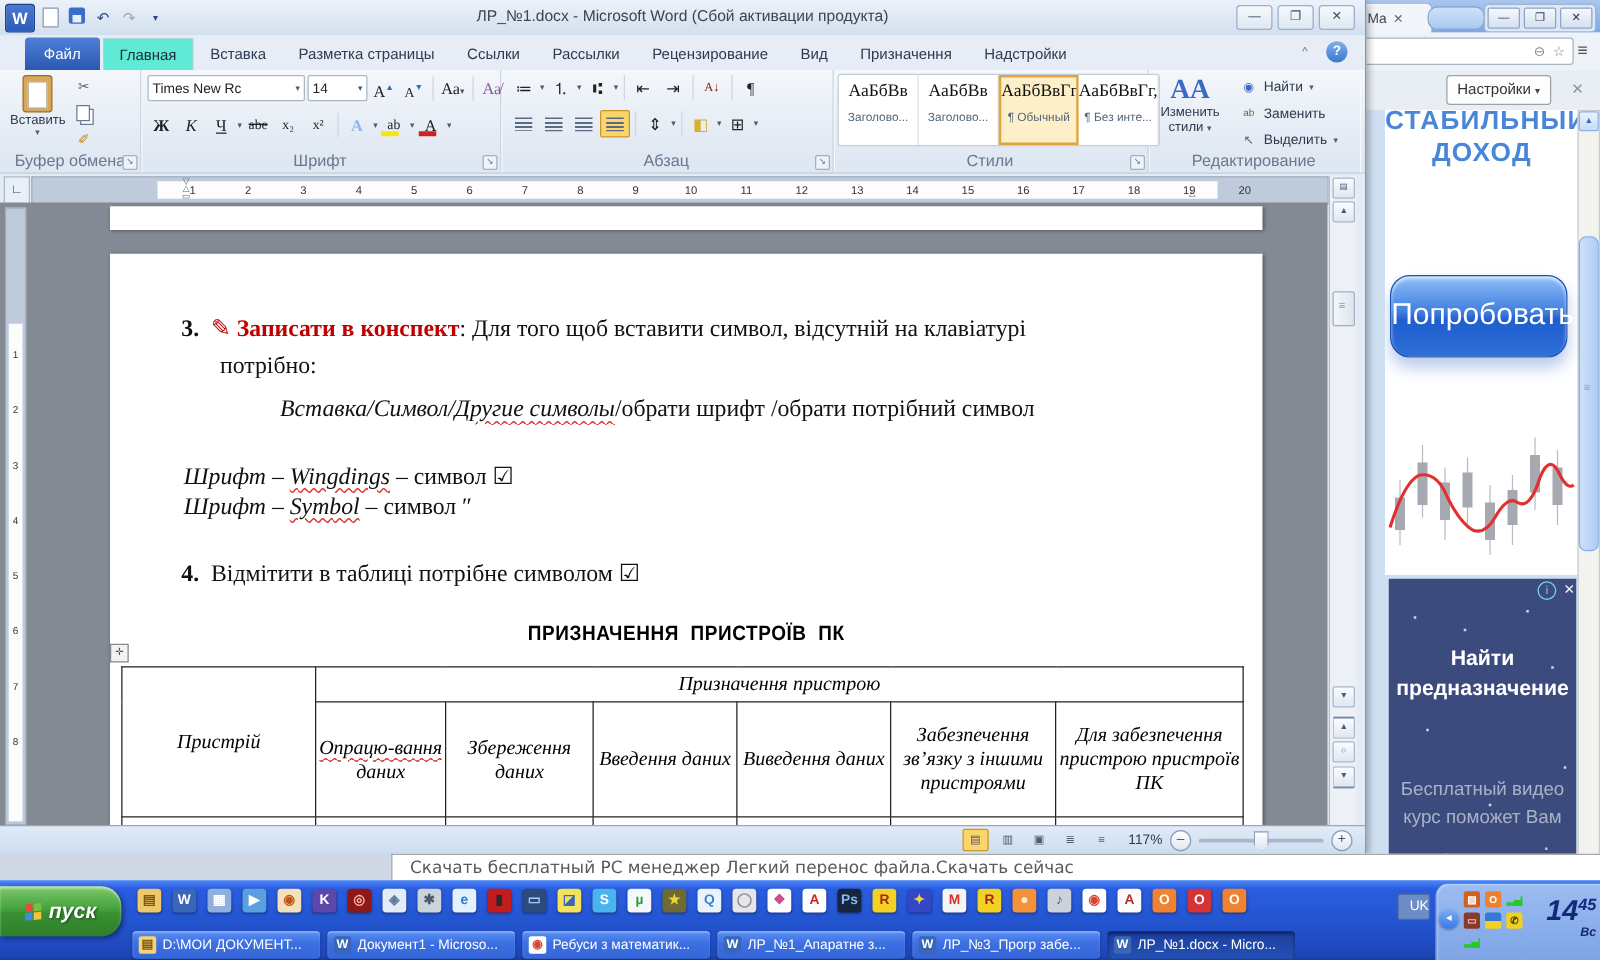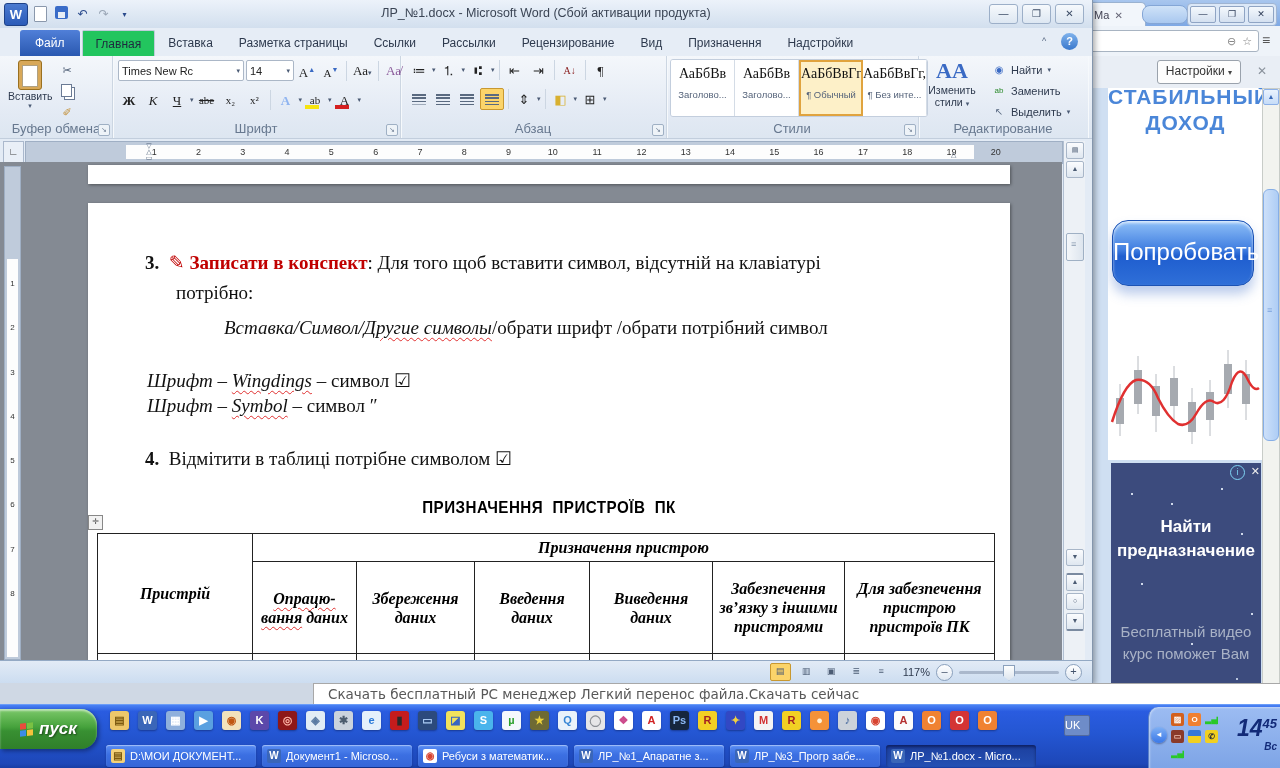--- a/index.html
+++ b/index.html
@@ -54,21 +54,21 @@
   .floppy:after{content:"";position:absolute;left:3px;bottom:1px;width:7px;height:6px;background:#e8eef6;}
   .title-text{position:absolute;left:0;top:6px;width:100%;text-align:center;font-size:12.5px;color:#3a4454;}
   .winbtns{position:absolute;right:8px;top:4px;display:flex;gap:4px;}
   .winbtn{width:27px;height:18px;background:linear-gradient(#f6f9fc,#dde7f2);border:1px solid #9cafc8;border-radius:3px;color:#3c4c66;font-size:10px;text-align:center;line-height:17px;}
 
   
   .tabrow{position:absolute;left:0;top:28px;width:100%;height:28px;background:#e6edf6;border-bottom:1px solid #c6d0dd;}
   .tabs{position:absolute;left:20px;top:2px;display:flex;height:26px;}
   .rtab{padding:0 13px;font-size:12px;color:#2e3a4e;line-height:26px;}
   .rtab.file{background:linear-gradient(#507fd8,#2a58b0);color:#fff;border-radius:3px 3px 0 0;margin-right:2px;padding:0 15px;}
-  .rtab.active{background:#22c55e;border:1px solid #c0ccda;border-bottom:none;border-radius:2px 2px 0 0;color:#1e2a3e;}
+  .rtab.active{background:#5eead4;border:1px solid #c0ccda;border-bottom:none;border-radius:2px 2px 0 0;color:#1e2a3e;}
   .rib-min{position:absolute;right:40px;top:6px;width:16px;height:15px;font-size:9px;color:#5a6a84;text-align:center;line-height:15px;}
   .rib-help{position:absolute;right:14px;top:5px;width:17px;height:17px;border-radius:50%;background:linear-gradient(#7fb2ec,#3a78cc);color:#fff;font-size:11px;font-weight:bold;text-align:center;line-height:17px;}
 
   
   .ribbon{position:absolute;left:0;top:56px;width:100%;height:82px;background:linear-gradient(#f4f7fb,#e3eaf4 70%,#dde6f1);border-bottom:1px solid #c2cedd;}
   .rgroup{position:absolute;top:0;height:82px;border-right:1px solid #ccd6e2;box-shadow:1px 0 0 #f6f9fc;}
   .rg-label{position:absolute;left:0;bottom:2px;width:100%;text-align:center;font-size:13px;color:#67788f;}
   .rg-dlg{position:absolute;right:2px;bottom:2px;width:10px;height:10px;border:1px solid #9fb0c4;border-radius:2px;font-size:7px;line-height:9px;text-align:center;color:#67788f;background:#eef3f8;}
   .paste-big{position:absolute;left:8px;top:4px;width:44px;height:60px;text-align:center;font-size:10.5px;color:#2e3a4e;}
   .clipboard{width:22px;height:28px;margin:0 auto;background:#d8a858;border:1px solid #9a7020;border-radius:3px;position:relative;}
@@ -116,21 +116,21 @@
   .p1{top:3px;height:19px;}
   .p2{top:41px;height:457px;}
   .doc{font-family:"Liberation Serif",serif;font-size:19px;color:#111;}
   .b{font-weight:bold;}
   .i{font-style:italic;}
   .red{color:#c00000;}
   .sq{text-decoration-line:underline;text-decoration-style:wavy;text-decoration-color:#e03030;text-decoration-thickness:1px;text-underline-offset:3px;}
   .doctitle{position:absolute;left:0;top:295px;width:100%;text-align:center;font-family:"Liberation Sans",sans-serif;font-weight:bold;font-size:16.5px;letter-spacing:.5px;transform:scaleX(.92);white-space:pre;}
   .movehandle{position:absolute;left:0px;top:312px;width:13px;height:13px;background:#f2f2f2;border:1px solid #888;font-size:8px;line-height:12px;text-align:center;color:#555;}
   table.dt{border-collapse:collapse;position:absolute;left:9px;top:330px;}
-  table.dt td{border:1px solid #222;font-family:"Liberation Serif",serif;font-style:italic;font-size:16px;text-align:center;vertical-align:middle;line-height:19px;padding:1px 2px;font-weight:bold;}
+  table.dt td{border:1px solid #222;font-family:"Liberation Serif",serif;font-style:italic;font-size:16px;text-align:center;vertical-align:middle;line-height:19px;padding:1px 2px;}
   .w0{width:150px;}.w1{width:99px;}.w2{width:113px;}.w3{width:110px;}.w4{width:118px;}.w5{width:127px;}.w6{width:145px;}
 
   
   .wscroll{position:absolute;left:1063px;top:141px;width:21px;height:519px;background:#edf1f6;border-left:1px solid #b2c0d2;}
   .wsb{position:absolute;left:2px;width:16px;height:15px;background:linear-gradient(#fbfcfe,#dfe7f0);border:1px solid #a8b6c8;border-radius:2px;font-size:7px;color:#4c5c74;text-align:center;line-height:14px;}
   .wthumb{position:absolute;left:2px;top:92px;width:16px;height:26px;background:linear-gradient(90deg,#f4f7fa,#dde5ee);border:1px solid #9fb0c4;border-radius:2px;}
   .wthumb:after{content:"≡";position:absolute;left:4px;top:5px;font-size:9px;color:#8a9ab0;}
 
   
   .statusbar{position:absolute;left:0;top:660px;width:100%;height:23px;background:linear-gradient(#e2ebf6,#cbdcf0);border-top:1px solid #93a9c4;font-size:11px;color:#2e3a4e;}
@@ -156,21 +156,21 @@
   .flag{display:grid;grid-template:6px 6px/6px 6px;gap:1px;transform:skewY(-6deg);}
   .flag i{display:block;} .flag i:nth-child(1){background:#e84c3c;} .flag i:nth-child(2){background:#7ac143;} .flag i:nth-child(3){background:#3b8ce8;} .flag i:nth-child(4){background:#f5c23c;}
   .qlrow{position:absolute;left:110px;top:6px;display:flex;gap:9px;align-items:center;}
   .ql{width:19px;height:19px;border-radius:3px;font-size:11px;font-weight:bold;text-align:center;line-height:19px;box-shadow:0 1px 2px rgba(0,0,30,.35);overflow:hidden;}
   .tbrow{position:absolute;left:106px;top:40px;display:flex;gap:6px;}
   .tb-btn{width:150px;height:22px;border-radius:3px;background:linear-gradient(#5a8ef4,#3b6fe2 45%,#3566d8);box-shadow:inset 0 1px 1px rgba(255,255,255,.45),0 1px 2px rgba(0,0,40,.3);
     color:#fff;font-size:11px;display:flex;align-items:center;gap:5px;padding:0 5px;box-sizing:border-box;}
   .tb-btn.active{background:linear-gradient(#1c3f9e,#2450b4);box-shadow:inset 0 2px 3px rgba(0,0,40,.5);}
   .tb-btn .lab{white-space:nowrap;overflow:hidden;}
   .tb-ic{width:14px;height:14px;border-radius:2px;font-size:10px;font-weight:bold;text-align:center;line-height:14px;flex:none;}
-  .langbadge{position:absolute;left:1064px;top:10px;width:24px;height:19px;background:#6e8cc8;border:1px solid #51699e;border-radius:2px;color:#fff;font-size:11px;text-align:left;line-height:18px;}
+  .langbadge{position:absolute;left:1118px;top:10px;width:24px;height:19px;background:#6e8cc8;border:1px solid #51699e;border-radius:2px;color:#fff;font-size:11px;text-align:right;line-height:18px;}
   .tray{position:absolute;left:1148px;top:2px;width:132px;height:62px;background:linear-gradient(#9cbcf2,#7da4e6);border-left:1px solid #5a80c8;border-radius:10px 0 0 0;box-shadow:inset 1px 1px 2px rgba(255,255,255,.4);}
   .chev{position:absolute;left:2px;top:20px;width:16px;height:16px;border-radius:50%;background:linear-gradient(#7fb0f4,#3a78e8);color:#fff;font-size:9px;text-align:center;line-height:15px;box-shadow:0 1px 2px rgba(0,0,40,.4);}
   .trayicons{position:absolute;left:22px;top:6px;width:54px;display:flex;flex-wrap:wrap;gap:4px;}
   .tri{width:13px;height:13px;border-radius:2px;font-size:8px;font-weight:bold;text-align:center;line-height:13px;overflow:hidden;}
   .clock{position:absolute;right:4px;top:10px;color:#122a78;font-weight:bold;font-style:italic;text-align:right;line-height:1;}
   .clock .h{font-size:23px;} .clock .m{font-size:13px;vertical-align:top;} .clock .d{font-size:10px;display:block;text-align:right;margin-top:2px;}
 </style>
 </head>
 <body class="nosel">
 

